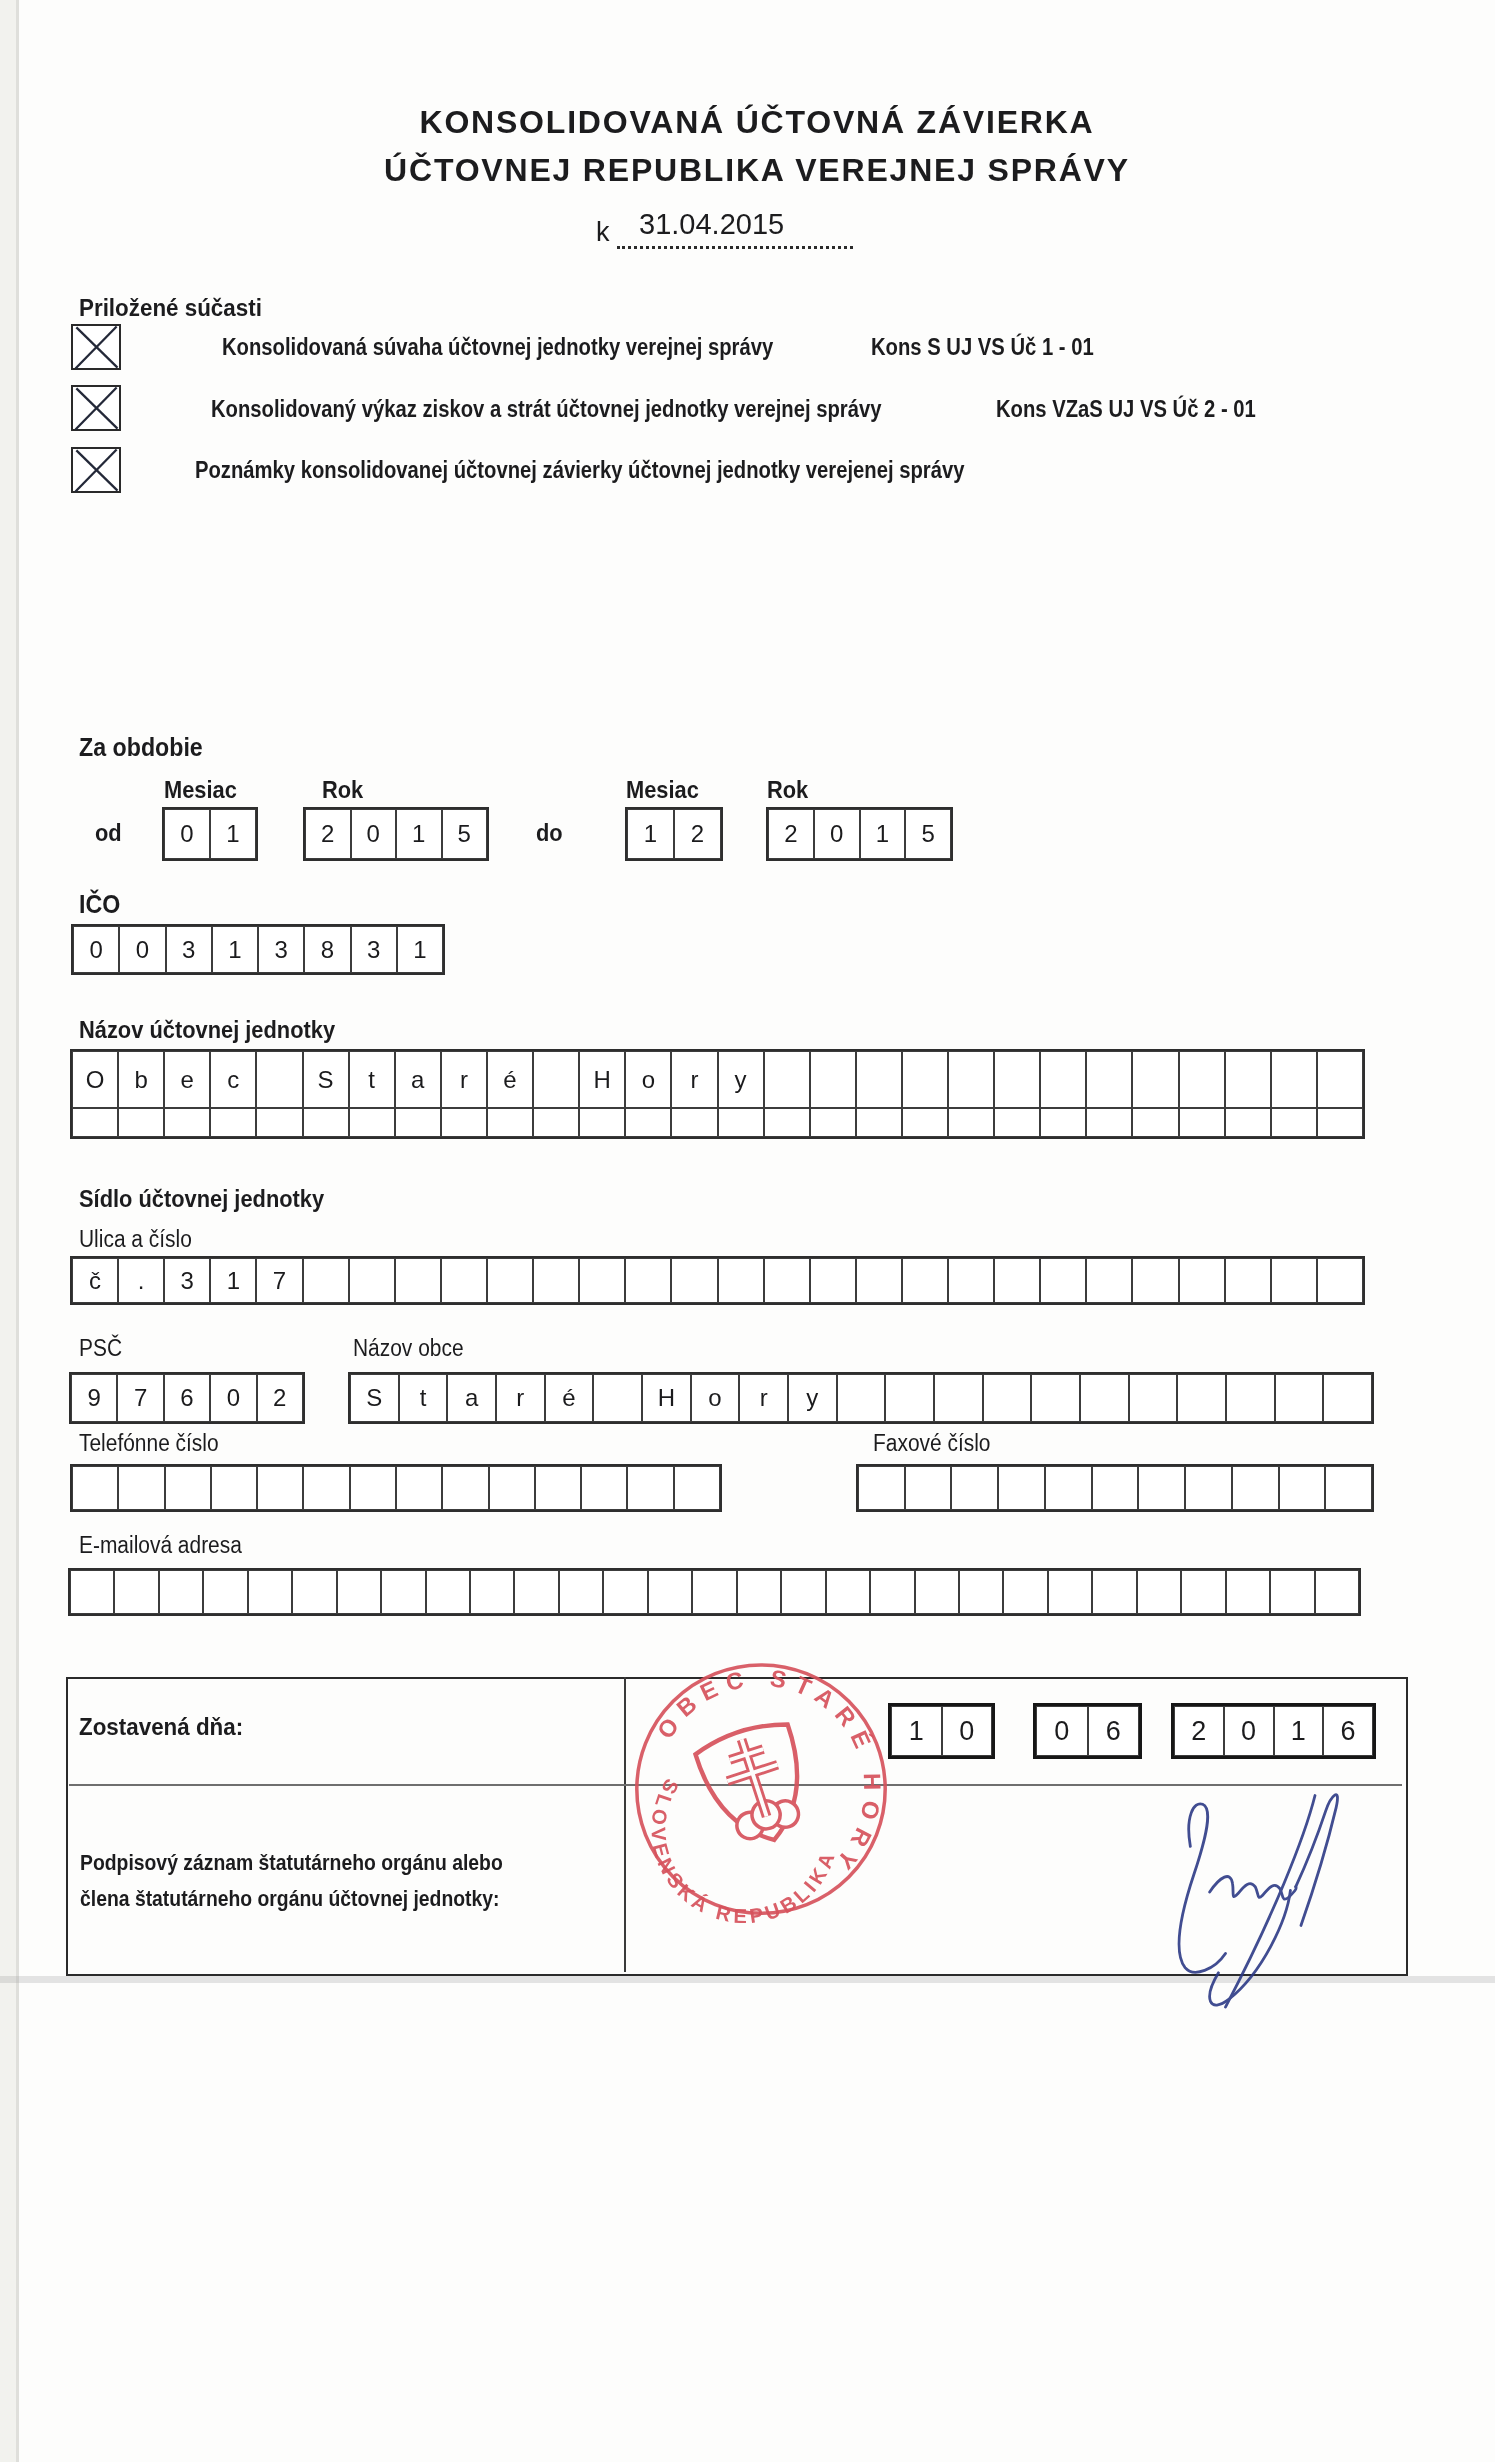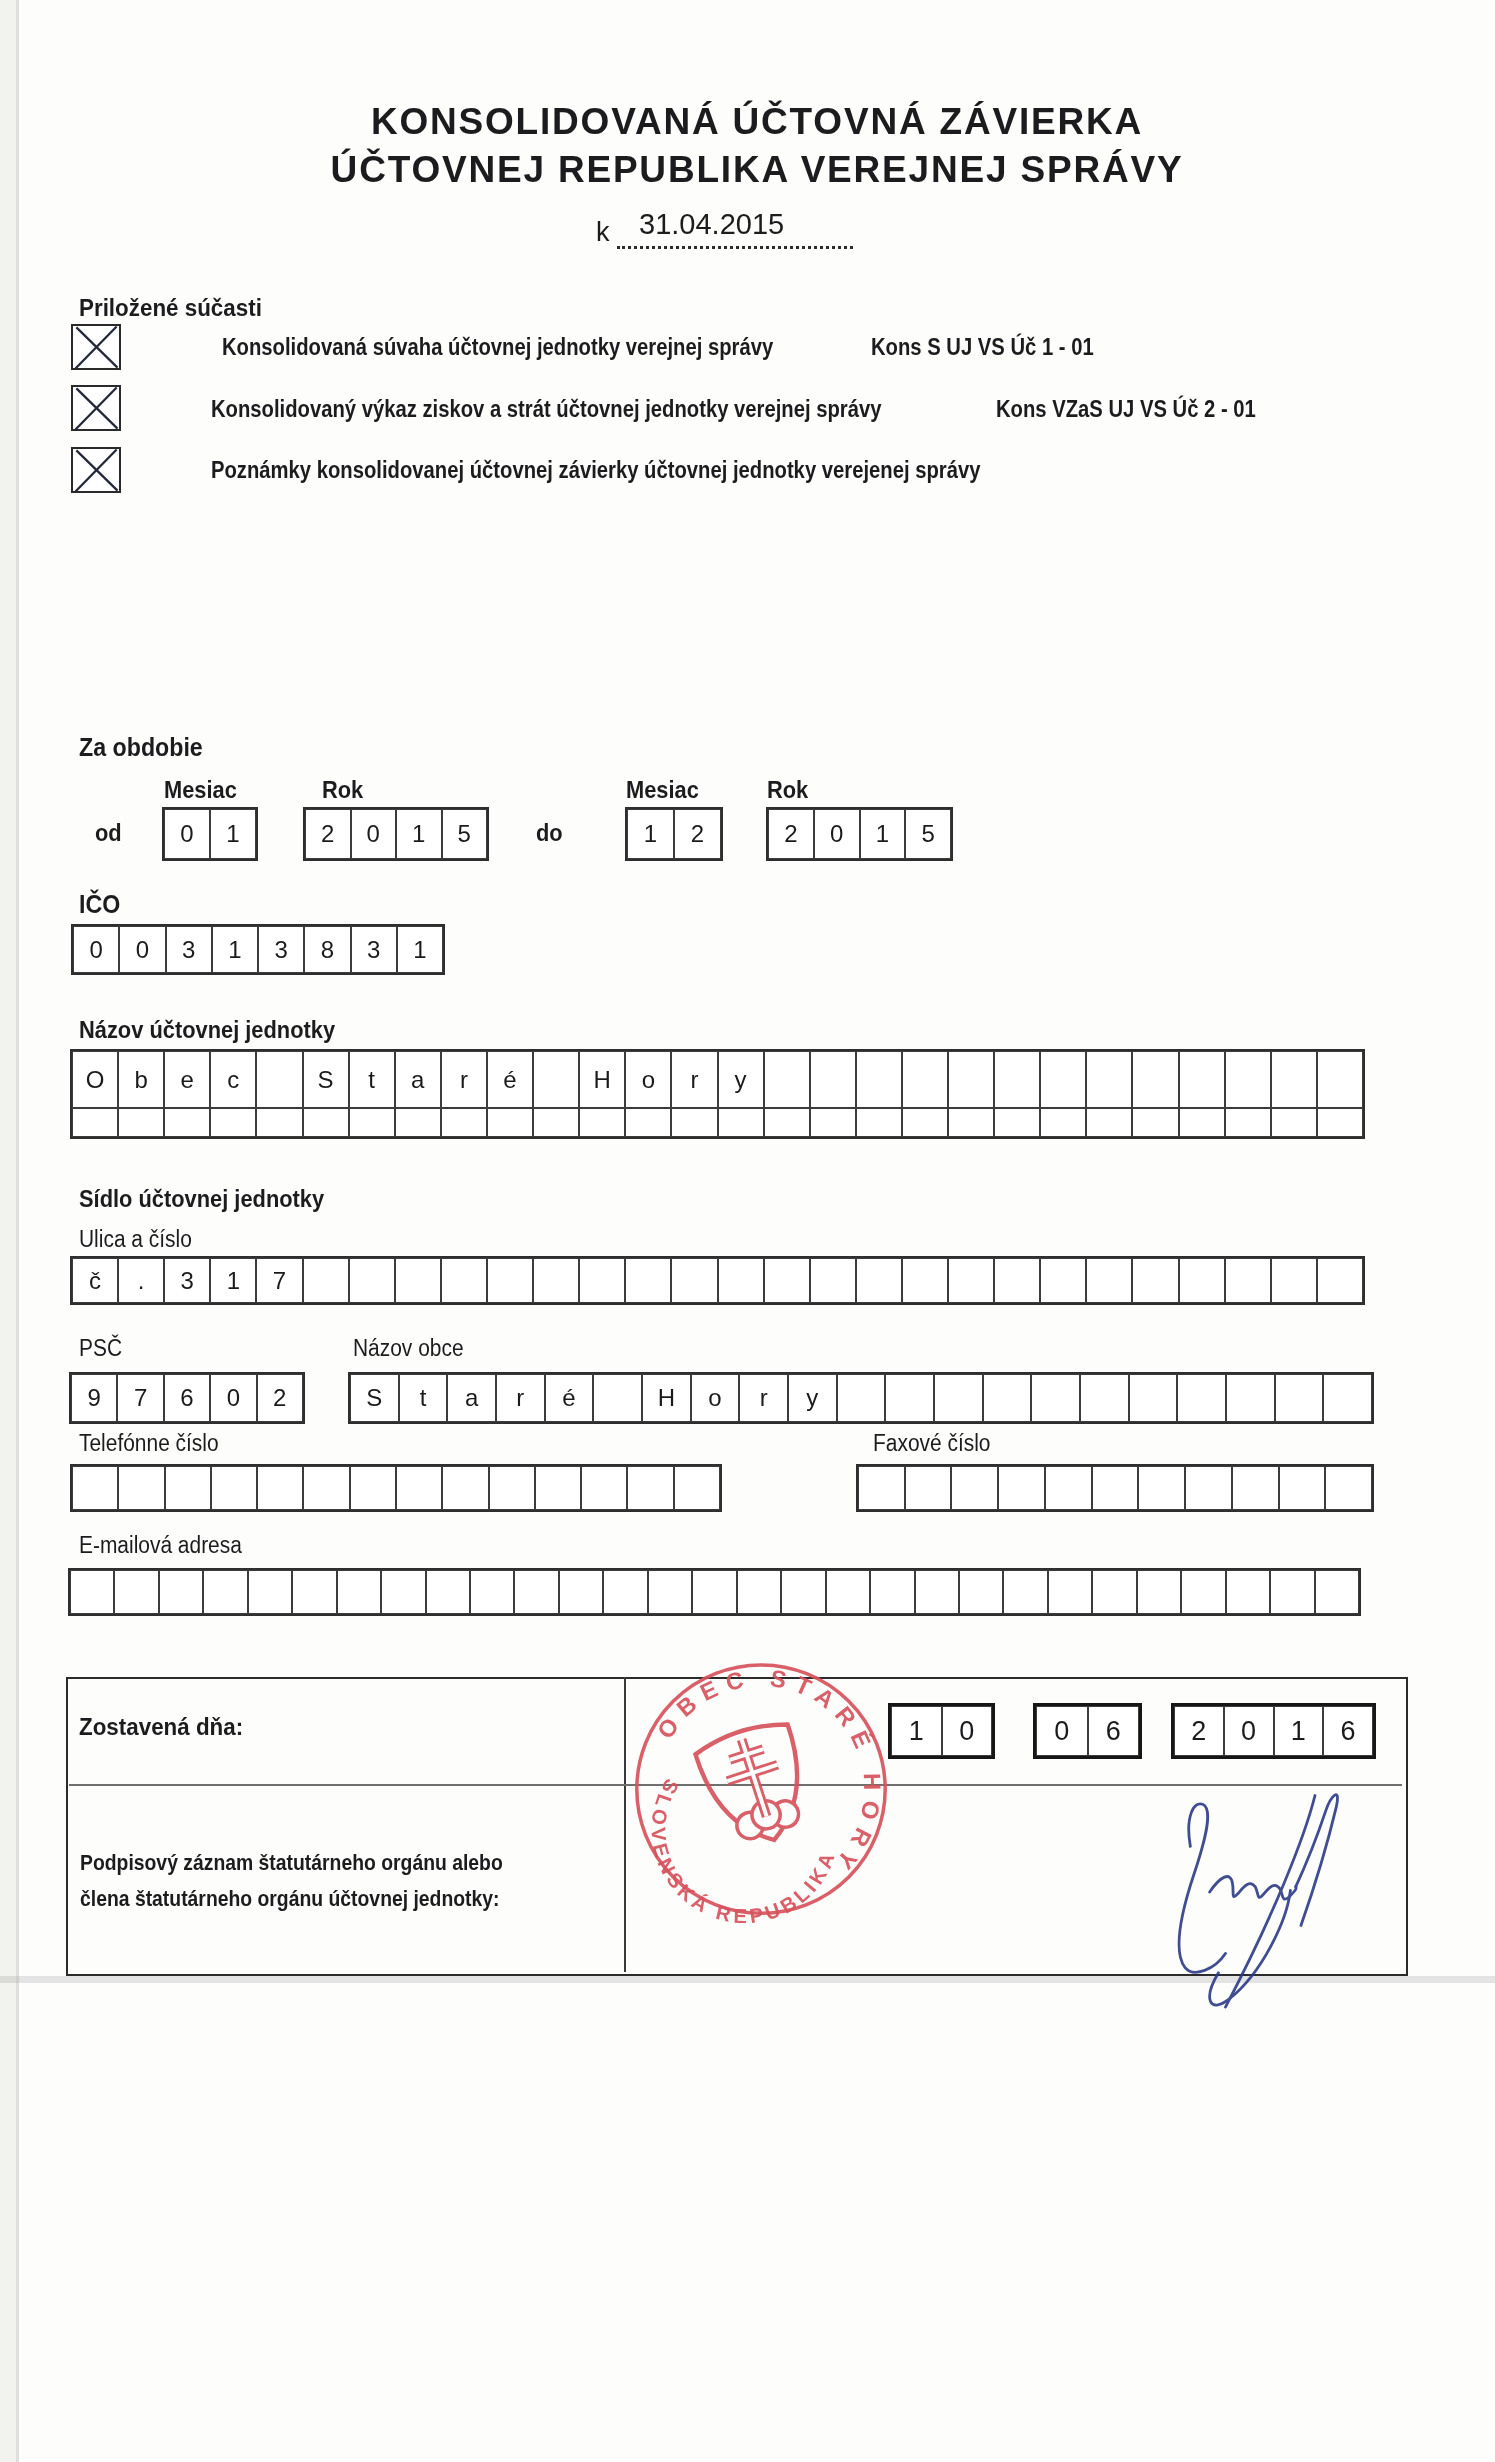--- a/index.html
+++ b/index.html
@@ -17,21 +17,21 @@
   .grid.thick .cell{border-width:1.4px;}
   .grid.heavy{border:3.5px solid #161616;}
   .grid.heavy .cell{border-width:1.8px;font-size:27px;}
   
   .chk{position:absolute;width:46px;height:42px;border:2.3px solid #2a2a2a;background:#fff;}
   .chk svg{position:absolute;left:-3.5px;top:-3.5px;width:53px;height:49px;}
   .chk svg path{stroke:#232838;stroke-width:2.6;fill:none;display:none;}
   .chk.checked svg path{display:block;}
   
   #titleblock{left:150px;top:98px;width:1214px;text-align:center;font-weight:bold;
-              font-size:37px;line-height:48px;letter-spacing:1.8px;}
+              font-size:32px;line-height:48px;letter-spacing:1.8px;}
   
   #ftable{left:66px;top:1677px;width:1338px;height:295px;border:2.6px solid #2b2b2b;background:transparent;}
   #fvdiv{left:624px;top:1677px;width:1.8px;height:295px;background:#3a3a3a;}
   #fhdiv{left:69px;top:1784px;width:1333px;height:1.8px;background:#6f6f6f;}
   .dotted{border-bottom:3.5px dotted #2b2b2b;}
   .scanline{background:#d9d9d5;}
 </style>
 </head>
 <body>
 
@@ -70,21 +70,21 @@
   <div class="abs" style="left:211px;top:396px;font-size:23px;font-weight:bold;white-space:nowrap;">
     <span class="cond" style="display:inline-block;">Konsolidovaný výkaz ziskov a strát účtovnej jednotky verejnej správy</span><span class="cond" style="display:inline-block;margin-left:23px;">Kons VZaS UJ VS Úč 2 - 01</span>
   </div>
 
   <div class="chk checked" style="left:71px;top:447px;">
     <svg viewBox="0 0 60 56">
         <path d="M7 5 L54 51"></path>
         <path d="M53 4 L6 52"></path>
       </svg>
   </div>
-  <div class="abs" style="left:211px;top:457px;font-size:23px;font-weight:bold;white-space:nowrap;">
+  <div class="abs" style="left:195px;top:457px;font-size:23px;font-weight:bold;white-space:nowrap;">
     <span class="cond" style="display:inline-block;">Poznámky konsolidovanej účtovnej závierky účtovnej jednotky verejenej správy</span>
   </div>
 
   <div class="abs lbl" style="left:79px;top:733px;font-size:25.5px;">Za obdobie</div>
   <div class="abs lbl" style="left:164px;top:776px;font-size:24px;">Mesiac</div>
   <div class="abs lbl" style="left:322px;top:776px;font-size:24px;">Rok</div>
   <div class="abs lbl" style="left:626px;top:776px;font-size:24px;">Mesiac</div>
   <div class="abs lbl" style="left:767px;top:776px;font-size:24px;">Rok</div>
   <div class="abs lbl" style="left:95px;top:819px;font-size:24px;">od</div>
   <div class="abs lbl" style="left:536px;top:819px;font-size:24px;">do</div>

